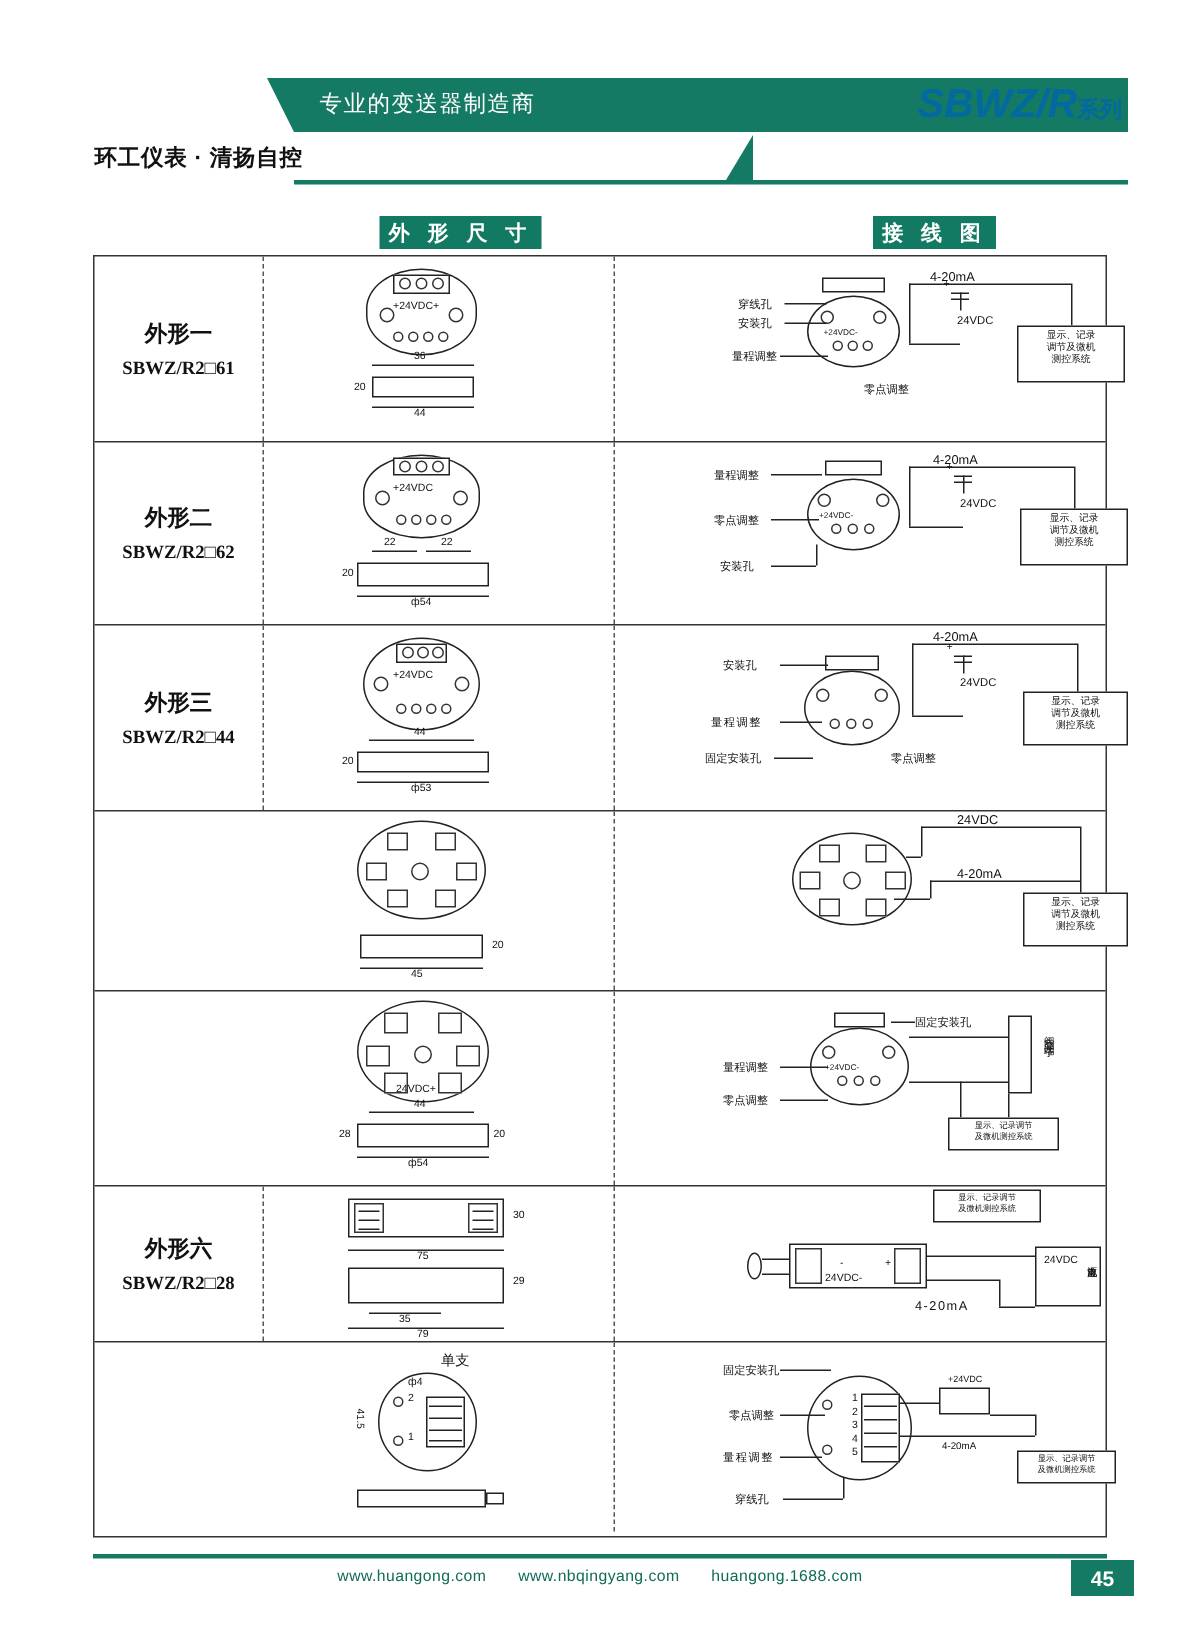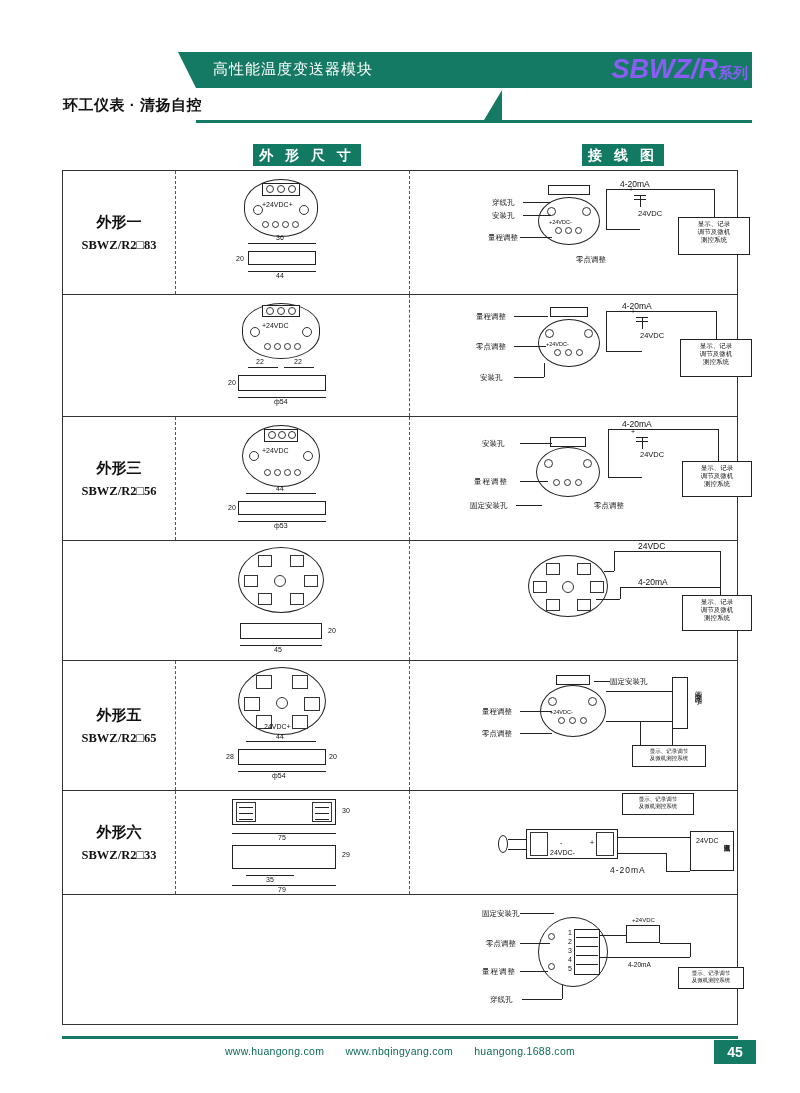--- a/index.html
+++ b/index.html
@@ -76,21 +76,21 @@
     left: 213px; top: 60px;
     font-size: 15px;
     color: #ffffff;
     letter-spacing: 1px;
   }
   .head-series {
     position: absolute;
     right: 52px; top: 54px;
     font-size: 27px;
     font-weight: bold;
-    color: #8b5cf6;
+    color: #0369a1;
     font-style: italic;
     letter-spacing: 0px;
   }
   .head-series .suffix {
     font-size: 15px;
     font-style: normal;
     font-weight: bold;
   }
   .head-title2 {
     position: absolute;
@@ -277,35 +277,35 @@
 </head>
 <body>
 
 <div class="header">
   <div class="head-band-top"></div>
   <div class="head-band-bot"></div>
   <div class="head-title2-tri"></div>
 
   <div class="logo-sub">环工仪表 · 清扬自控</div>
 
-  <div class="head-slogan">高性能温度变送器模块</div>
+  <div class="head-slogan">专业的变送器制造商</div>
   <div class="head-series">
     <span>SBWZ/R</span><span class="suffix">系列</span>
   </div>
 </div>
 
 <div class="coltitle left">外 形 尺 寸</div>
 <div class="coltitle right">接 线 图</div>
 
 <div class="table">
 
   <div class="row" style="height:124px">
     <div class="cell-label">
       <div class="t1">外形一</div>
-      <div class="t2">SBWZ/R2□83</div>
+      <div class="t2">SBWZ/R2□61</div>
     </div>
 
     <div class="cell-dim">
       <div class="drw">
         <div class="circ" style="left:68px; top:8px; width:74px; height:58px; border-radius:50%/46%;"></div>
         <div class="rect" style="left:86px; top:12px; width:38px; height:13px;"></div>
         <div class="smallcirc" style="left:90px;top:14px;width:8px;height:8px"></div>
         <div class="smallcirc" style="left:101px;top:14px;width:8px;height:8px"></div>
         <div class="smallcirc" style="left:112px;top:14px;width:8px;height:8px"></div>
         <div class="smallcirc" style="left:77px;top:34px;width:10px;height:10px"></div>
@@ -355,20 +355,24 @@
         <div class="lbl" style="left:219px; top:15px;">+</div>
         <div class="lbl cn" style="left:228px; top:38px;">24VDC</div>
         <div class="box-line" style="left:268px; top:46px; width:72px; height:38px; white-space:pre-line;">显示、记录
 调节及微机
 测控系统</div>
       </div>
     </div>
   </div>
 
   <div class="row" style="height:122px">
+    <div class="cell-label">
+      <div class="t1">外形二</div>
+      <div class="t2">SBWZ/R2□62</div>
+    </div>
 
     <div class="cell-dim">
       <div class="drw">
         <div class="circ" style="left:66px; top:8px; width:78px; height:56px; border-radius:50%/45%;"></div>
         <div class="rect" style="left:86px; top:10px; width:38px; height:12px;"></div>
         <div class="smallcirc" style="left:90px;top:12px;width:8px;height:8px"></div>
         <div class="smallcirc" style="left:101px;top:12px;width:8px;height:8px"></div>
         <div class="smallcirc" style="left:112px;top:12px;width:8px;height:8px"></div>
         <div class="smallcirc" style="left:74px;top:32px;width:10px;height:10px"></div>
         <div class="smallcirc" style="left:126px;top:32px;width:10px;height:10px"></div>
@@ -420,21 +424,21 @@
         <div class="box-line" style="left:270px; top:44px; width:72px; height:38px; white-space:pre-line;">显示、记录
 调节及微机
 测控系统</div>
       </div>
     </div>
   </div>
 
   <div class="row" style="height:124px">
     <div class="cell-label">
       <div class="t1">外形三</div>
-      <div class="t2">SBWZ/R2□56</div>
+      <div class="t2">SBWZ/R2□44</div>
     </div>
 
     <div class="cell-dim">
       <div class="drw">
         <div class="circ" style="left:66px; top:8px; width:78px; height:62px;"></div>
         <div class="rect" style="left:88px; top:12px; width:34px; height:13px;"></div>
         <div class="smallcirc" style="left:92px;top:14px;width:8px;height:8px"></div>
         <div class="smallcirc" style="left:102px;top:14px;width:8px;height:8px"></div>
         <div class="smallcirc" style="left:112px;top:14px;width:8px;height:8px"></div>
         <div class="smallcirc" style="left:73px;top:34px;width:10px;height:10px"></div>
@@ -528,24 +532,20 @@
         <div class="lbl big" style="left:228px; top:0px;">24VDC</div>
         <div class="lbl big" style="left:228px; top:36px;">4-20mA</div>
         <div class="box-line" style="left:272px; top:54px; width:70px; height:36px; white-space:pre-line;">显示、记录
 调节及微机
 测控系统</div>
       </div>
     </div>
   </div>
 
   <div class="row" style="height:130px">
-    <div class="cell-label">
-      <div class="t1">外形五</div>
-      <div class="t2">SBWZ/R2□65</div>
-    </div>
 
     <div class="cell-dim">
       <div class="drw">
         <div class="circ" style="left:62px; top:6px; width:88px; height:68px;"></div>
         <div class="sqpad" style="left:80px;top:14px;width:16px;height:14px"></div>
         <div class="sqpad" style="left:116px;top:14px;width:16px;height:14px"></div>
         <div class="sqpad" style="left:68px;top:36px;width:16px;height:14px"></div>
         <div class="sqpad" style="left:128px;top:36px;width:16px;height:14px"></div>
         <div class="sqpad" style="left:80px;top:54px;width:16px;height:14px"></div>
         <div class="sqpad" style="left:116px;top:54px;width:16px;height:14px"></div>
@@ -587,21 +587,21 @@
         <div class="vline" style="left:262px; top:68px; height:16px;"></div>
         <div class="box-line" style="left:222px; top:84px; width:74px; height:22px; white-space:pre-line; font-size:5.5px;">显示、记录调节
 及微机测控系统</div>
       </div>
     </div>
   </div>
 
   <div class="row" style="height:104px">
     <div class="cell-label">
       <div class="t1">外形六</div>
-      <div class="t2">SBWZ/R2□33</div>
+      <div class="t2">SBWZ/R2□28</div>
     </div>
 
     <div class="cell-dim">
       <div class="drw">
         <div class="rect" style="left:56px; top:8px; width:104px; height:26px;"></div>
         <div class="sqpad" style="left:60px;top:11px;width:20px;height:20px;"></div>
         <div class="sqpad" style="left:136px;top:11px;width:20px;height:20px;"></div>
         <div class="hline" style="left:63px;top:16px;width:14px;"></div>
         <div class="hline" style="left:63px;top:22px;width:14px;"></div>
         <div class="hline" style="left:63px;top:28px;width:14px;"></div>
@@ -642,20 +642,39 @@
         <div class="hline" style="left:208px; top:46px; width:72px;"></div>
         <div class="hline" style="left:256px; top:80px; width:24px;"></div>
         <div class="vline" style="left:256px; top:62px; height:18px;"></div>
         <div class="hline" style="left:208px; top:62px; width:48px;"></div>
       </div>
     </div>
   </div>
 
   <div class="row" style="height:126px">
 
+    <div class="cell-dim">
+      <div class="note-danzhi">单支</div>
+      <div class="drw">
+        <div class="circ" style="left:76px; top:20px; width:66px; height:66px;"></div>
+        <div class="rect" style="left:108px; top:36px; width:26px; height:34px;"></div>
+        <div class="hline" style="left:110px;top:42px;width:22px;"></div>
+        <div class="hline" style="left:110px;top:50px;width:22px;"></div>
+        <div class="hline" style="left:110px;top:58px;width:22px;"></div>
+        <div class="hline" style="left:110px;top:65px;width:22px;"></div>
+        <div class="smallcirc" style="left:86px;top:36px;width:7px;height:7px"></div>
+        <div class="smallcirc" style="left:86px;top:62px;width:7px;height:7px"></div>
+        <div class="lbl" style="left:96px; top:34px;">2</div>
+        <div class="lbl" style="left:96px; top:60px;">1</div>
+        <div class="lbl" style="left:60px; top:44px; writing-mode:vertical-rl;">41.5</div>
+        <div class="lbl" style="left:96px; top:23px;">ф4</div>
+        <div class="rect" style="left:62px; top:98px; width:86px; height:12px;"></div>
+        <div class="rect" style="left:148px; top:100px; width:12px; height:8px;"></div>
+      </div>
+    </div>
 
     <div class="cell-wire">
       <div class="drw">
         <div class="circ" style="left:128px; top:22px; width:70px; height:70px;"></div>
         <div class="rect" style="left:164px; top:34px; width:26px; height:46px;"></div>
         <div class="hline" style="left:166px;top:42px;width:22px;"></div>
         <div class="hline" style="left:166px;top:51px;width:22px;"></div>
         <div class="hline" style="left:166px;top:60px;width:22px;"></div>
         <div class="hline" style="left:166px;top:69px;width:22px;"></div>
         <div class="lbl" style="left:158px;top:34px;">1</div>

